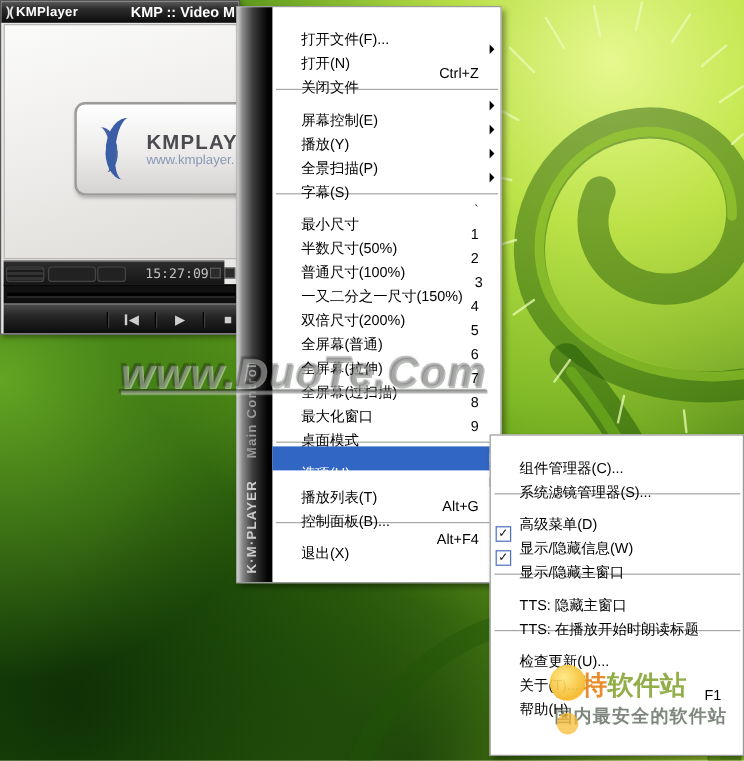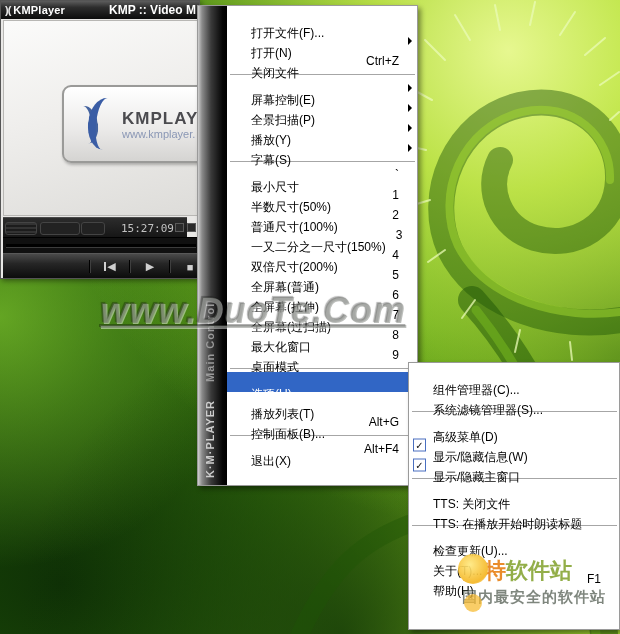--- a/index.html
+++ b/index.html
@@ -196,25 +196,25 @@
       <div class="mi">
           <span class="lbl">关闭文件</span>
           <span class="sc">Ctrl+Z</span>
         </div>
       <div class="sep"></div>
       <div class="mi">
           <span class="lbl">屏幕控制(E)</span>
           <span class="arr"></span>
         </div>
       <div class="mi">
+          <span class="lbl">播放(Y)</span>
+          <span class="arr"></span>
+        </div>
+      <div class="mi">
           <span class="lbl">全景扫描(P)</span>
-          <span class="arr"></span>
-        </div>
-      <div class="mi">
-          <span class="lbl">播放(Y)</span>
           <span class="arr"></span>
         </div>
       <div class="mi">
           <span class="lbl">字幕(S)</span>
           <span class="arr"></span>
         </div>
       <div class="sep"></div>
       <div class="mi">
           <span class="lbl">最小尺寸</span>
           <span class="sc">`</span>
@@ -291,21 +291,21 @@
       <div class="mi">
           <span class="chk">✓</span>
           <span class="lbl">显示/隐藏信息(W)</span>
         </div>
       <div class="mi">
           <span class="chk">✓</span>
           <span class="lbl">显示/隐藏主窗口</span>
         </div>
       <div class="sep"></div>
       <div class="mi">
-          <span class="lbl">TTS: 关闭文件</span>
+          <span class="lbl">TTS: 隐藏主窗口</span>
         </div>
       <div class="mi">
           <span class="lbl">TTS: 在播放开始时朗读标题</span>
         </div>
       <div class="sep"></div>
       <div class="mi">
           <span class="lbl">检查更新(U)...</span>
         </div>
       <div class="mi">
           <span class="lbl">关于(T)...</span>

